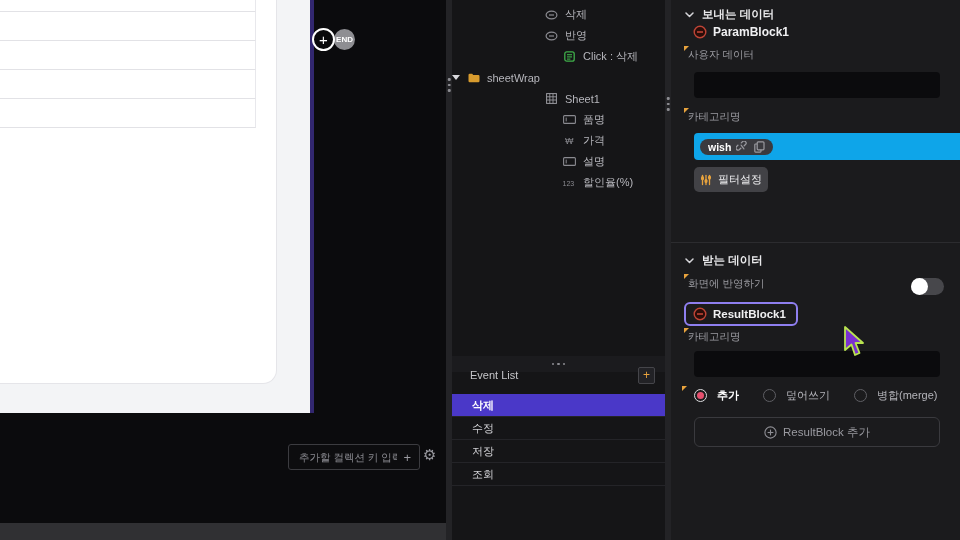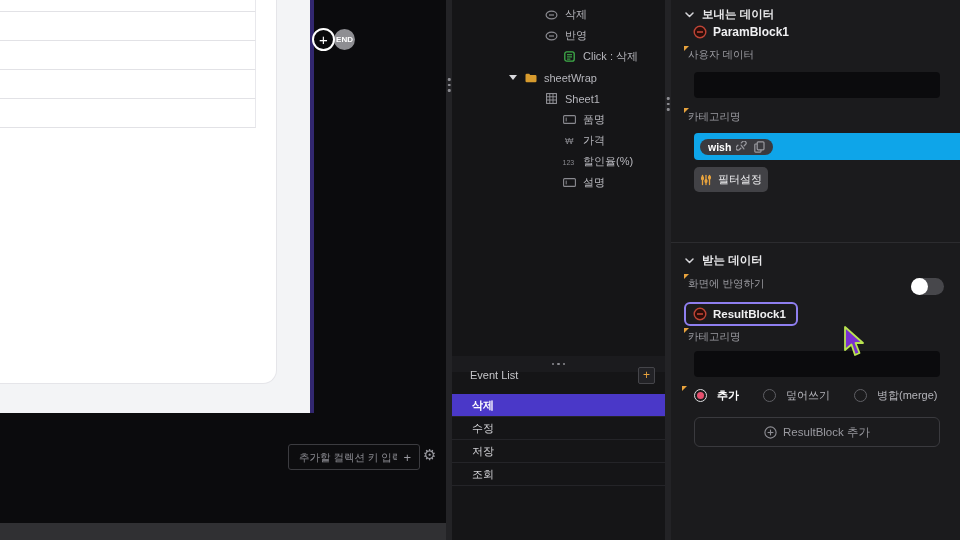--- a/index.html
+++ b/index.html
@@ -39,21 +39,21 @@
   
   .divider{position:absolute;top:0;width:6px;height:540px;background:#232326;}
   .divider .vdots{position:absolute;left:50%;transform:translateX(-50%);display:flex;flex-direction:column;gap:3px;}
   .dot{width:2.5px;height:2.5px;background:#8d8d92;border-radius:50%;}
   .hdots{display:flex;gap:3px;}
 
   
   .tree-panel{position:absolute;left:452px;top:0;width:213px;height:540px;background:#151517;}
   .tree-rows{position:absolute;left:0;top:4px;width:100%;}
   .tree-row{height:21px;display:flex;align-items:center;color:#b6b6bc;font-size:11px;}
-  .tree-row.d1{padding-left:57px;} .tree-row.d2{padding-left:92px;} .tree-row.d3{padding-left:110px;}
+  .tree-row.d1{} .tree-row.d2{padding-left:92px;} .tree-row.d3{padding-left:110px;}
   .tri{width:0;height:0;border-left:4px solid transparent;border-right:4px solid transparent;
        border-top:5px solid #d8d8dc;margin-right:6px;}
   .ticon{display:inline-flex;width:15px;justify-content:center;align-items:center;margin-right:6px;}
   .tree-strip{position:absolute;left:0;top:356px;width:100%;height:16px;background:#1b1b1e;
               display:flex;align-items:center;justify-content:center;}
   .event-header{position:absolute;left:0;top:372px;width:100%;height:22px;box-sizing:border-box;
                 display:flex;align-items:center;padding:0 10px 16px 18px;color:#c6c6ca;font-size:11px;text-align:right;}
   .event-add{margin-left:auto;width:15px;height:15px;border:1px solid #45454a;background:#222226;border-radius:2px;
              color:var(--accent-orange);font-size:12px;display:flex;align-items:center;justify-content:center;line-height:1;}
   .event-rows{position:absolute;left:0;top:394px;width:100%;}
@@ -201,34 +201,34 @@
         <div class="tree-row d3">
           <span class="ticon">
             <svg width="13" height="11" viewBox="0 0 13 11">
               <text x="2" y="9" font-size="9" fill="#8a8a90">₩</text>
             </svg>
           </span>
           <span>가격</span>
         </div>
         <div class="tree-row d3">
           <span class="ticon">
-            <svg width="15" height="10" viewBox="0 0 15 10">
-              <text x="0.5" y="8" font-size="7" fill="#8a8a90">123</text>
-            </svg>
-          </span>
-          <span>할인율(%)</span>
-        </div>
-        <div class="tree-row d3">
-          <span class="ticon">
             <svg width="13" height="9" viewBox="0 0 13 9">
               <rect x="0.6" y="0.6" width="11.8" height="7.8" rx="1" fill="none" stroke="#8a8a90" stroke-width="1.1"></rect>
               <line x1="3.2" y1="2.6" x2="3.2" y2="6.4" stroke="#8a8a90" stroke-width="1"></line>
             </svg>
           </span>
           <span>설명</span>
+        </div>
+        <div class="tree-row d3">
+          <span class="ticon">
+            <svg width="15" height="10" viewBox="0 0 15 10">
+              <text x="0.5" y="8" font-size="7" fill="#8a8a90">123</text>
+            </svg>
+          </span>
+          <span>할인율(%)</span>
         </div>
       </div>
     <div class="tree-strip">
       <div class="hdots">
         <span class="dot"></span>
           <span class="dot"></span>
           <span class="dot"></span>
       </div>
     </div>
     <div class="event-header">

